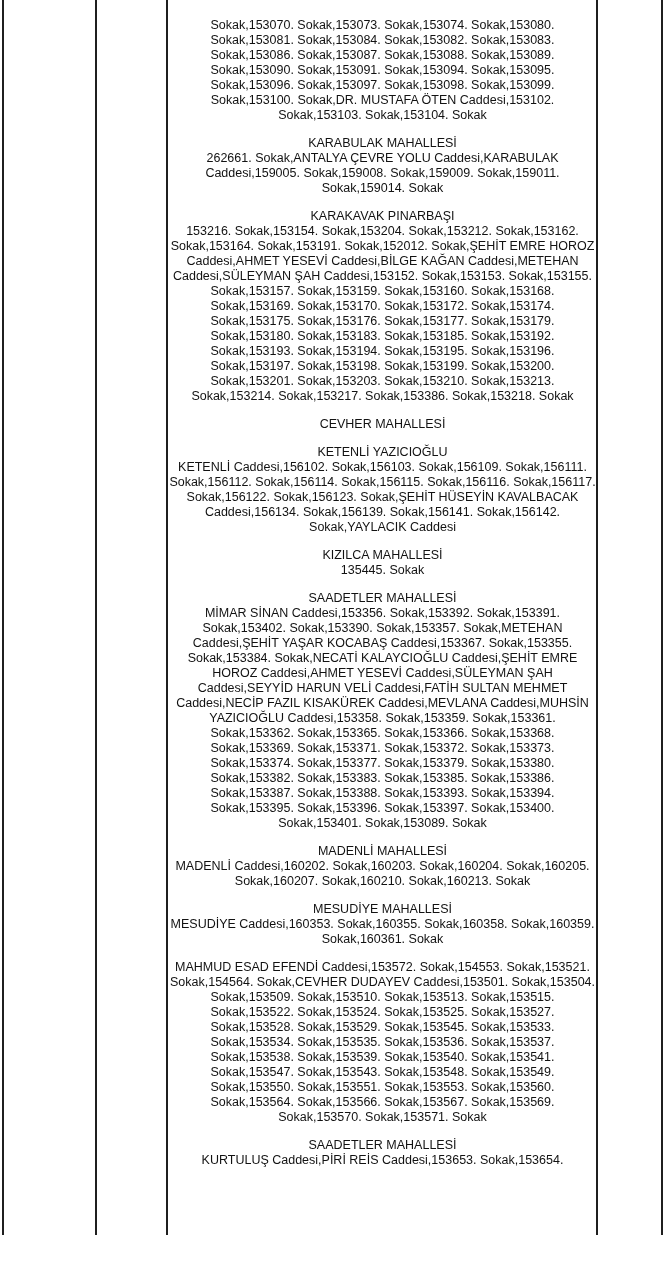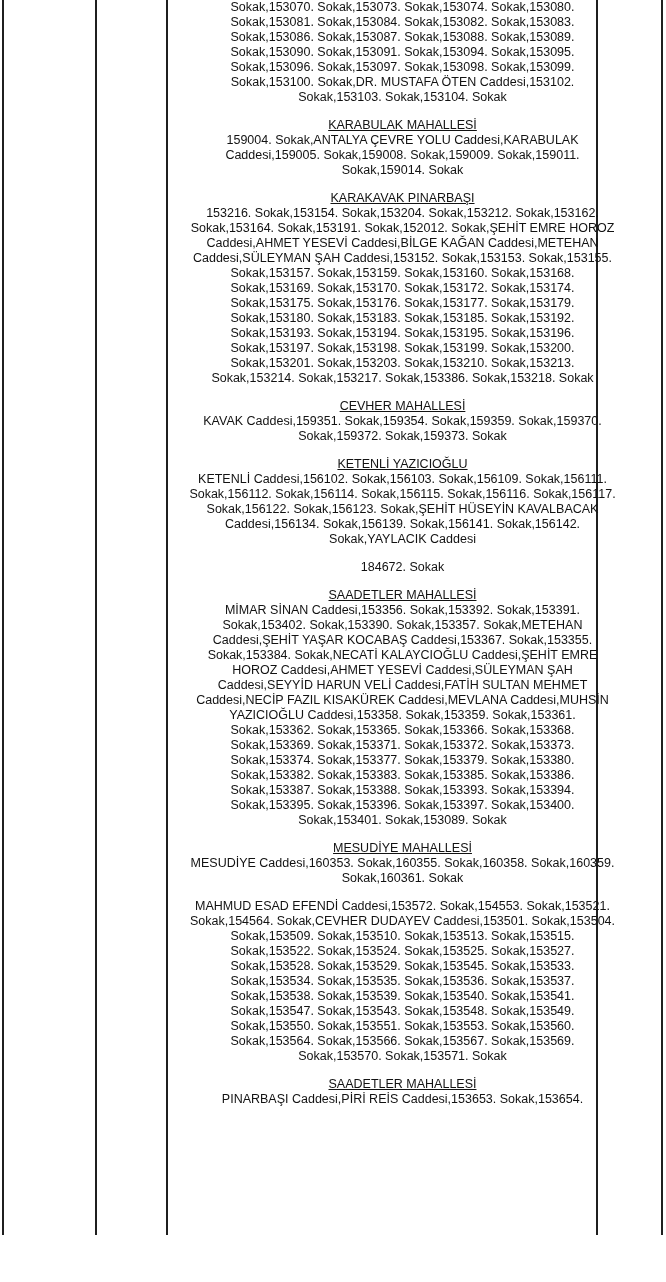--- a/index.html
+++ b/index.html
@@ -23,38 +23,36 @@
     background: #1f1f1f;
   }
   .vline.v1 { left: 2px; }
   .vline.v2 { left: 95px; }
   .vline.v3 { left: 166px; }
   .vline.v4 { left: 596px; }
   .vline.v5 { left: 661px; }
   .content {
     position: absolute;
     left: 169px;
-    top: 0;
+    top: 18px;
     width: 427px;
     text-align: center;
     font-size: 12.5px;
     line-height: 15px;
     color: #121212;
-    padding-left: 20px;
   }
   .content section {
     margin: 0 0 13px 0;
   }
   .content section:last-child { margin-bottom: 0; }
   .content h3 {
     margin: 0;
     font-size: inherit;
     line-height: inherit;
     font-weight: normal;
-    text-decoration: underline;
   }
   .content p {
     margin: 0;
   }
 </style>
 </head>
 <body>
 
 <div class="page">
   <div class="vline v1"></div>
@@ -62,46 +60,50 @@
   <div class="vline v3"></div>
   <div class="vline v4"></div>
   <div class="vline v5"></div>
 
   <div class="content">
     <section>
       <p>Sokak,153070. Sokak,153073. Sokak,153074. Sokak,153080. Sokak,153081. Sokak,153084. Sokak,153082. Sokak,153083. Sokak,153086. Sokak,153087. Sokak,153088. Sokak,153089. Sokak,153090. Sokak,153091. Sokak,153094. Sokak,153095. Sokak,153096. Sokak,153097. Sokak,153098. Sokak,153099. Sokak,153100. Sokak,DR. MUSTAFA ÖTEN Caddesi,153102. Sokak,153103. Sokak,153104. Sokak</p>
     </section>
     <section>
       <h3>KARABULAK MAHALLESİ</h3>
-      <p>159004. Sokak,ANTALYA ÇEVRE YOLU Caddesi,KARABULAK Caddesi,159005. Sokak,159008. Sokak,159009. Sokak,159011. Sokak,159014. Sokak</p>
+      <p>262661. Sokak,ANTALYA ÇEVRE YOLU Caddesi,KARABULAK Caddesi,159005. Sokak,159008. Sokak,159009. Sokak,159011. Sokak,159014. Sokak</p>
     </section>
     <section>
       <h3>KARAKAVAK PINARBAŞI</h3>
       <p>153216. Sokak,153154. Sokak,153204. Sokak,153212. Sokak,153162. Sokak,153164. Sokak,153191. Sokak,152012. Sokak,ŞEHİT EMRE HOROZ Caddesi,AHMET YESEVİ Caddesi,BİLGE KAĞAN Caddesi,METEHAN Caddesi,SÜLEYMAN ŞAH Caddesi,153152. Sokak,153153. Sokak,153155. Sokak,153157. Sokak,153159. Sokak,153160. Sokak,153168. Sokak,153169. Sokak,153170. Sokak,153172. Sokak,153174. Sokak,153175. Sokak,153176. Sokak,153177. Sokak,153179. Sokak,153180. Sokak,153183. Sokak,153185. Sokak,153192. Sokak,153193. Sokak,153194. Sokak,153195. Sokak,153196. Sokak,153197. Sokak,153198. Sokak,153199. Sokak,153200. Sokak,153201. Sokak,153203. Sokak,153210. Sokak,153213. Sokak,153214. Sokak,153217. Sokak,153386. Sokak,153218. Sokak</p>
     </section>
     <section>
       <h3>CEVHER MAHALLESİ</h3>
-      <p>KAVAK Caddesi,159351. Sokak,159354. Sokak,159359. Sokak,159370. Sokak,159372. Sokak,159373. Sokak</p>
     </section>
     <section>
       <h3>KETENLİ YAZICIOĞLU</h3>
       <p>KETENLİ Caddesi,156102. Sokak,156103. Sokak,156109. Sokak,156111. Sokak,156112. Sokak,156114. Sokak,156115. Sokak,156116. Sokak,156117. Sokak,156122. Sokak,156123. Sokak,ŞEHİT HÜSEYİN KAVALBACAK Caddesi,156134. Sokak,156139. Sokak,156141. Sokak,156142. Sokak,YAYLACIK Caddesi</p>
     </section>
     <section>
-      <p>184672. Sokak</p>
+      <h3>KIZILCA MAHALLESİ</h3>
+      <p>135445. Sokak</p>
     </section>
     <section>
       <h3>SAADETLER MAHALLESİ</h3>
       <p>MİMAR SİNAN Caddesi,153356. Sokak,153392. Sokak,153391. Sokak,153402. Sokak,153390. Sokak,153357. Sokak,METEHAN Caddesi,ŞEHİT YAŞAR KOCABAŞ Caddesi,153367. Sokak,153355. Sokak,153384. Sokak,NECATİ KALAYCIOĞLU Caddesi,ŞEHİT EMRE HOROZ Caddesi,AHMET YESEVİ Caddesi,SÜLEYMAN ŞAH Caddesi,SEYYİD HARUN VELİ Caddesi,FATİH SULTAN MEHMET Caddesi,NECİP FAZIL KISAKÜREK Caddesi,MEVLANA Caddesi,MUHSİN YAZICIOĞLU Caddesi,153358. Sokak,153359. Sokak,153361. Sokak,153362. Sokak,153365. Sokak,153366. Sokak,153368. Sokak,153369. Sokak,153371. Sokak,153372. Sokak,153373. Sokak,153374. Sokak,153377. Sokak,153379. Sokak,153380. Sokak,153382. Sokak,153383. Sokak,153385. Sokak,153386. Sokak,153387. Sokak,153388. Sokak,153393. Sokak,153394. Sokak,153395. Sokak,153396. Sokak,153397. Sokak,153400. Sokak,153401. Sokak,153089. Sokak</p>
+    </section>
+    <section>
+      <h3>MADENLİ MAHALLESİ</h3>
+      <p>MADENLİ Caddesi,160202. Sokak,160203. Sokak,160204. Sokak,160205. Sokak,160207. Sokak,160210. Sokak,160213. Sokak</p>
     </section>
     <section>
       <h3>MESUDİYE MAHALLESİ</h3>
       <p>MESUDİYE Caddesi,160353. Sokak,160355. Sokak,160358. Sokak,160359. Sokak,160361. Sokak</p>
     </section>
     <section>
       <p>MAHMUD ESAD EFENDİ Caddesi,153572. Sokak,154553. Sokak,153521. Sokak,154564. Sokak,CEVHER DUDAYEV Caddesi,153501. Sokak,153504. Sokak,153509. Sokak,153510. Sokak,153513. Sokak,153515. Sokak,153522. Sokak,153524. Sokak,153525. Sokak,153527. Sokak,153528. Sokak,153529. Sokak,153545. Sokak,153533. Sokak,153534. Sokak,153535. Sokak,153536. Sokak,153537. Sokak,153538. Sokak,153539. Sokak,153540. Sokak,153541. Sokak,153547. Sokak,153543. Sokak,153548. Sokak,153549. Sokak,153550. Sokak,153551. Sokak,153553. Sokak,153560. Sokak,153564. Sokak,153566. Sokak,153567. Sokak,153569. Sokak,153570. Sokak,153571. Sokak</p>
     </section>
     <section>
       <h3>SAADETLER MAHALLESİ</h3>
-      <p>PINARBAŞI Caddesi,PİRİ REİS Caddesi,153653. Sokak,153654.</p>
+      <p>KURTULUŞ Caddesi,PİRİ REİS Caddesi,153653. Sokak,153654.</p>
     </section>
   </div>
 </div>
 
 </body></html>

